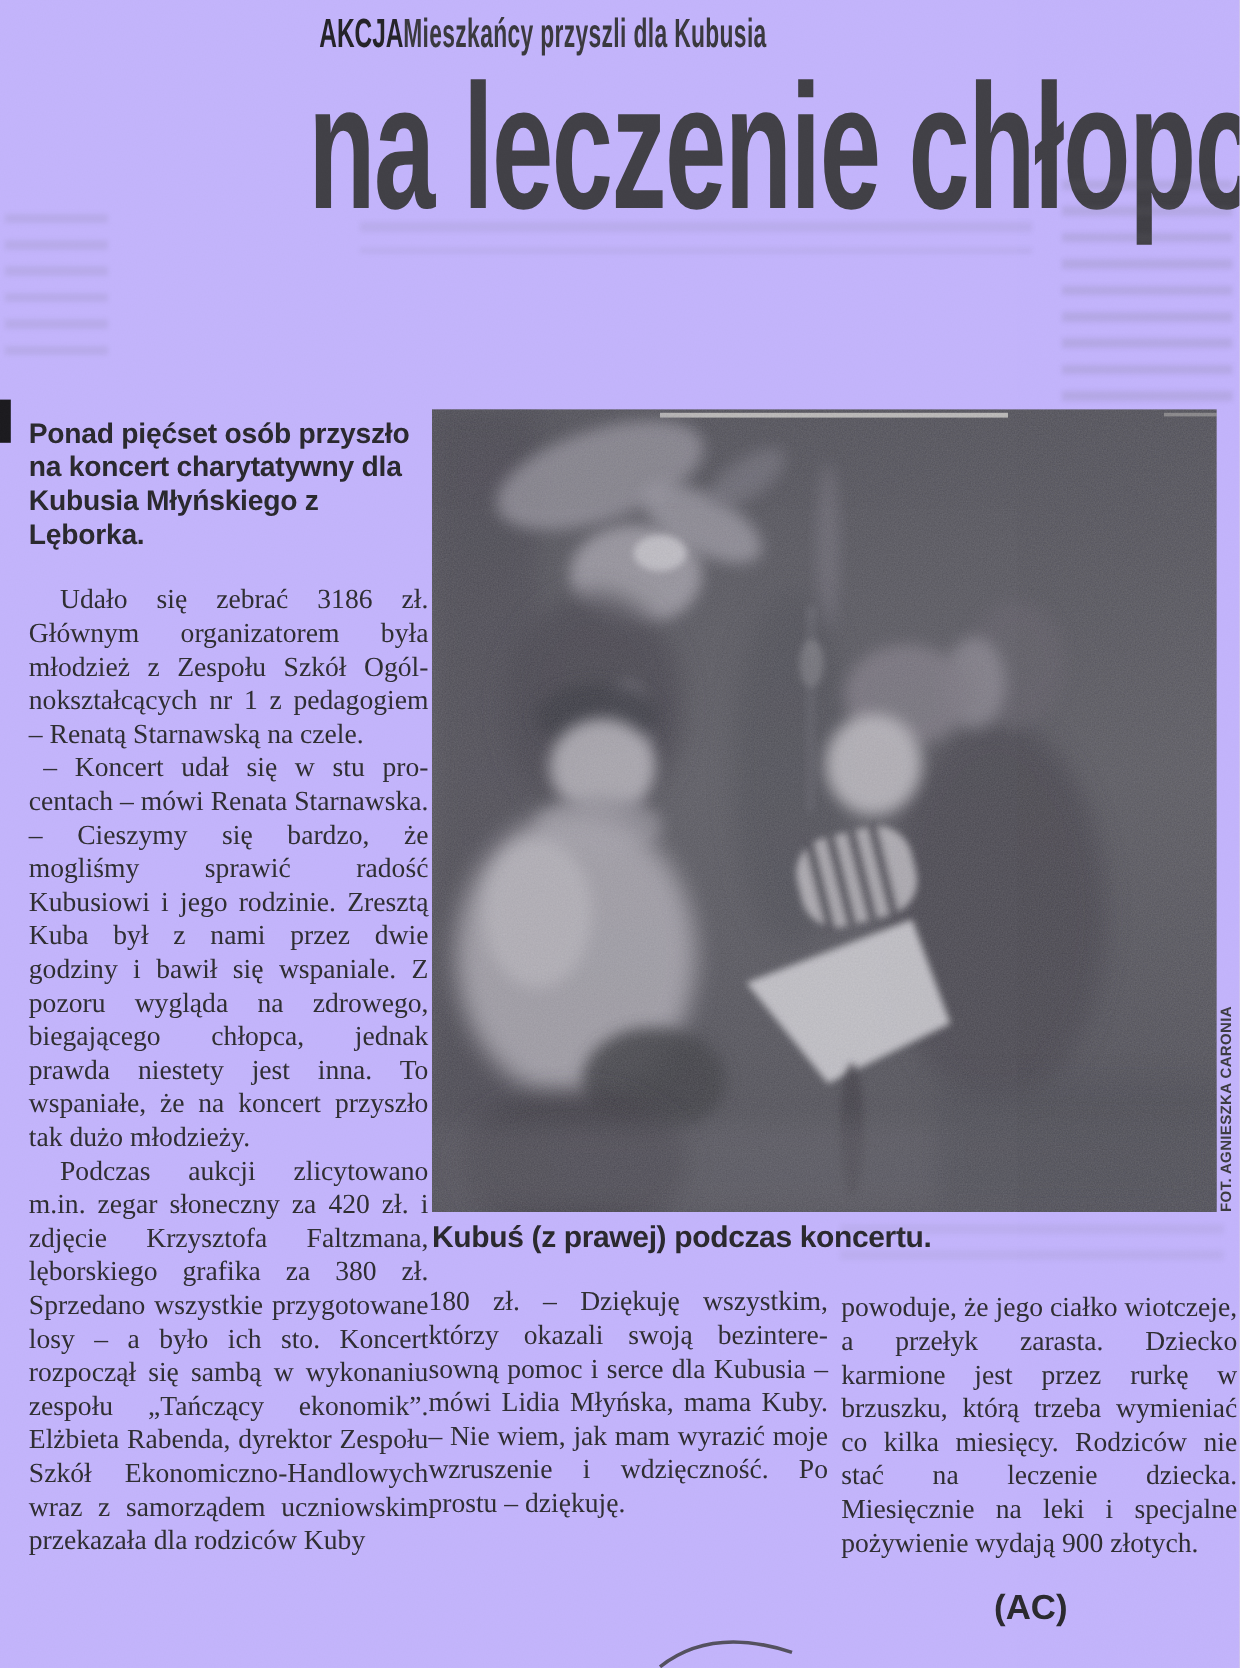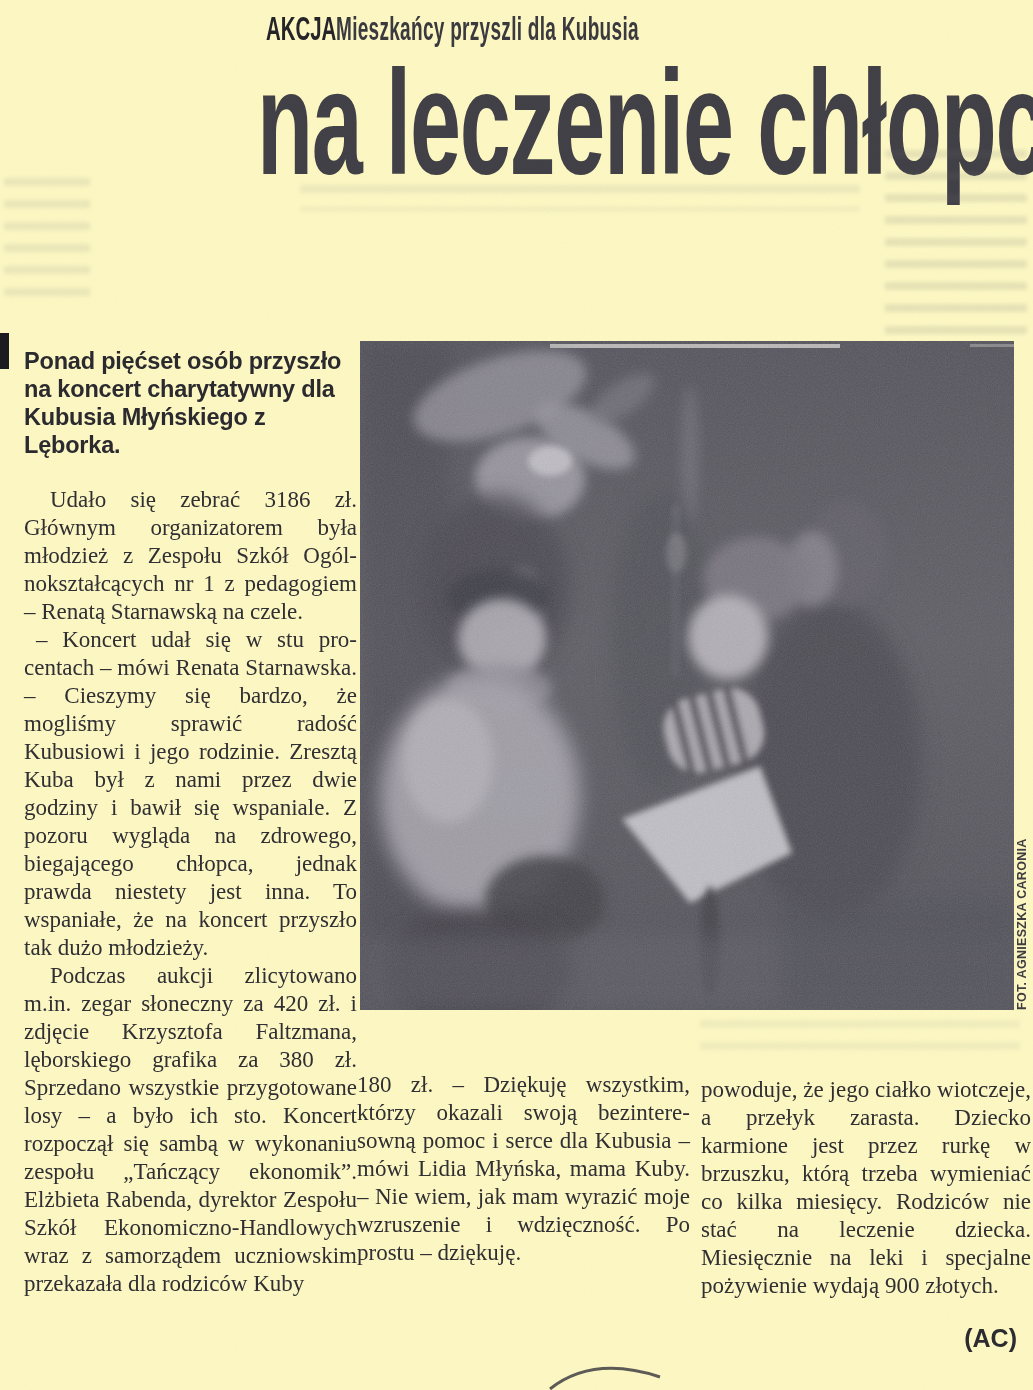--- a/index.html
+++ b/index.html
@@ -3,21 +3,21 @@
 <meta charset="utf-8">
 <style>
   html,body{margin:0;padding:0;}
   body{
     width:1033px;height:1390px;
     font-family:"Liberation Serif",serif;
     background:#dcdad6;
   }
   .page{
     position:relative;width:1033px;height:1390px;overflow:hidden;
-    background:#fef9c3;
+    background:#c4b5fd;
   }
   
   .kicker-tag{
     position:absolute;left:266px;top:11px;
     font-family:"Liberation Sans",sans-serif;font-weight:bold;
     font-size:34px;line-height:1;color:#232227;
     transform:scaleX(.6);transform-origin:left top;white-space:nowrap;
   }
   .kicker-text{
     position:absolute;left:336px;top:11px;
@@ -64,23 +64,23 @@
     font-size:25px;line-height:30px;color:#29282d;letter-spacing:-.3px;
   }
   .photo-credit{
     position:absolute;left:1013px;top:820px;width:18px;height:190px;
     writing-mode:vertical-rl;transform:rotate(180deg);transform-origin:center;
     font-family:"Liberation Sans",sans-serif;font-weight:bold;
     font-size:12.5px;line-height:18px;color:#3c3b40;letter-spacing:.3px;
     white-space:nowrap;
   }
   .signature{
-    margin:26px 14px 0 0;text-align:right;
-    font-family:"Liberation Sans",sans-serif;font-weight:bold;
-    font-size:25px;line-height:1;color:#2a292e;
+    margin:26px 14px 0 0;text-align:center;
+    font-family:"Liberation Sans",sans-serif;font-weight:bold;
+    font-size:29px;line-height:1;color:#2a292e;
   }
   
   .corner-mark{position:absolute;left:0;top:333px;width:9px;height:36px;background:#1a191d;}
   .smudge{
     position:absolute;filter:blur(2px);pointer-events:none;
     background:repeating-linear-gradient(180deg,#6a6a72 0 8px,transparent 8px 22px);
   }
   .smudge.s1{left:885px;top:150px;width:142px;height:195px;opacity:.15;}
   .smudge.s2{left:4px;top:178px;width:86px;height:130px;opacity:.12;}
   .smudge.s3{left:700px;top:1020px;width:320px;height:44px;opacity:.08;}
@@ -186,20 +186,21 @@
       <rect x="0" y="595" width="654" height="74" fill="#615f67" opacity=".45" filter="url(#b10)"></rect>
       <rect x="420" y="560" width="234" height="109" fill="#4a4951" opacity=".55" filter="url(#b10)"></rect>
 
       <rect x="0" y="0" width="654" height="669" filter="url(#grainL)" opacity=".30"></rect>
       <rect x="0" y="0" width="654" height="669" filter="url(#grainD)" opacity=".22"></rect>
     </svg>
   </div>
 
   <div class="photo-credit">FOT. AGNIESZKA CARONIA</div>
 
+  <div class="caption">Kubuś (z prawej) podczas koncertu.</div>
 
   <div class="col col-mid">
     <p class="body-p">180 zł. – Dziękuję wszystkim, którzy okazali swoją bezintere­sowną pomoc i serce dla Kubu­sia – mówi Lidia Młyńska, ma­ma Kuby. – Nie wiem, jak mam wyrazić moje wzruszenie i wdzięczność. Po prostu – dzię­kuję.</p>
   </div>
 
   <div class="col col-right">
     <p class="body-p">powoduje, że jego ciałko wiot­czeje, a przełyk zarasta. Dziec­ko karmione jest przez rurkę w brzuszku, którą trzeba wy­mieniać co kilka miesięcy. Ro­dziców nie stać na leczenie dziecka. Miesięcznie na leki i specjalne pożywienie wydają 900 złotych.</p>
     <p class="signature">(AC)</p>
   </div>
 

